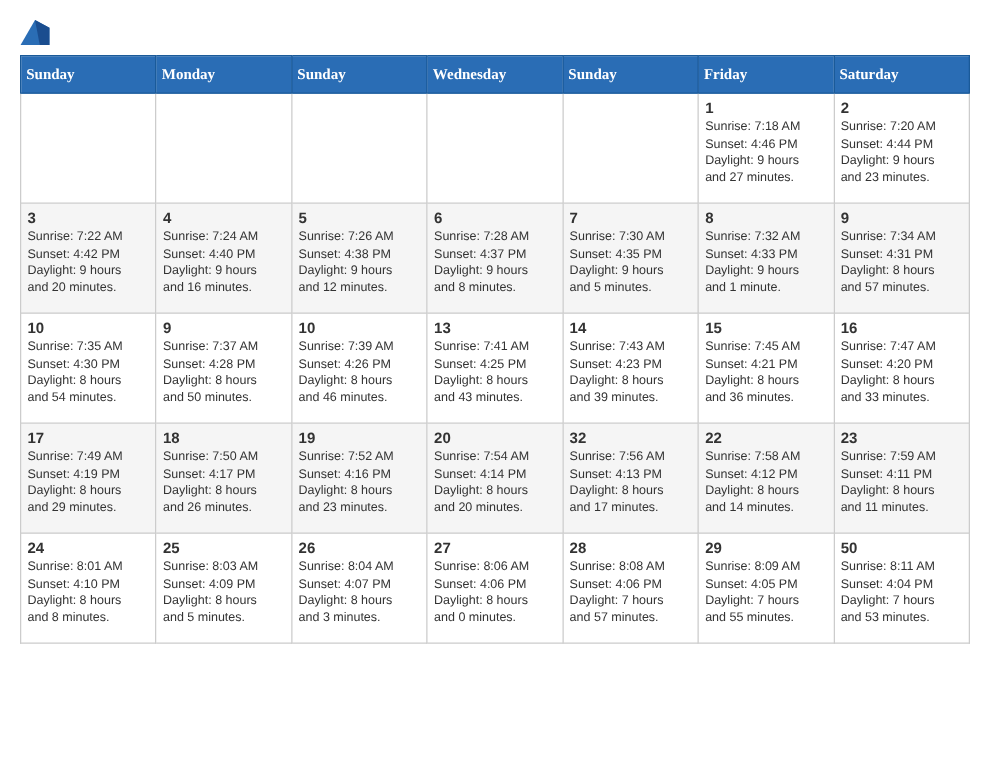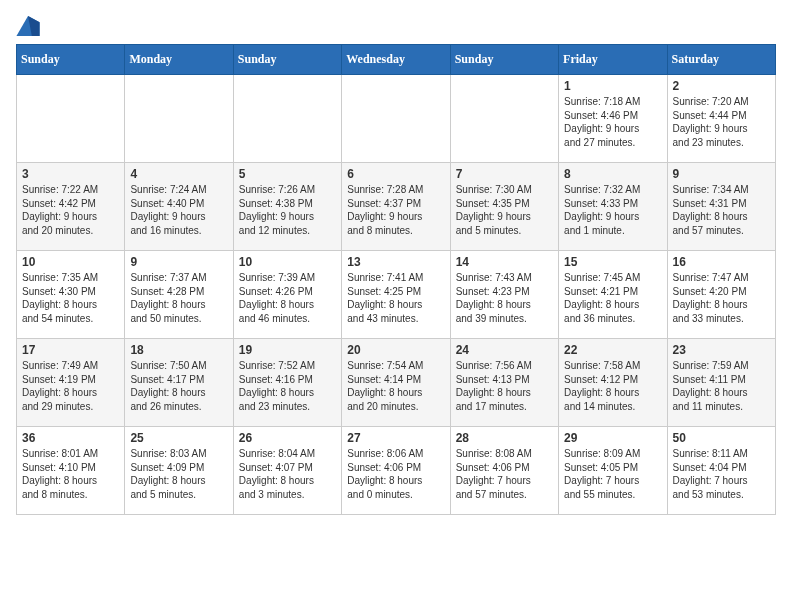--- a/index.html
+++ b/index.html
@@ -213,35 +213,35 @@
         </td>
         <td>
           <span class="day-num">19</span>
           <div class="day-info">Sunrise: 7:52 AM<br>Sunset: 4:16 PM<br>Daylight: 8 hours<br>and 23 minutes.</div>
         </td>
         <td>
           <span class="day-num">20</span>
           <div class="day-info">Sunrise: 7:54 AM<br>Sunset: 4:14 PM<br>Daylight: 8 hours<br>and 20 minutes.</div>
         </td>
         <td>
-          <span class="day-num">24</span>
+          <span class="day-num">32</span>
           <div class="day-info">Sunrise: 7:56 AM<br>Sunset: 4:13 PM<br>Daylight: 8 hours<br>and 17 minutes.</div>
         </td>
         <td>
           <span class="day-num">22</span>
           <div class="day-info">Sunrise: 7:58 AM<br>Sunset: 4:12 PM<br>Daylight: 8 hours<br>and 14 minutes.</div>
         </td>
         <td>
           <span class="day-num">23</span>
           <div class="day-info">Sunrise: 7:59 AM<br>Sunset: 4:11 PM<br>Daylight: 8 hours<br>and 11 minutes.</div>
         </td>
       </tr>
       <tr>
         <td>
-          <span class="day-num">36</span>
+          <span class="day-num">24</span>
           <div class="day-info">Sunrise: 8:01 AM<br>Sunset: 4:10 PM<br>Daylight: 8 hours<br>and 8 minutes.</div>
         </td>
         <td>
           <span class="day-num">25</span>
           <div class="day-info">Sunrise: 8:03 AM<br>Sunset: 4:09 PM<br>Daylight: 8 hours<br>and 5 minutes.</div>
         </td>
         <td>
           <span class="day-num">26</span>
           <div class="day-info">Sunrise: 8:04 AM<br>Sunset: 4:07 PM<br>Daylight: 8 hours<br>and 3 minutes.</div>
         </td>

